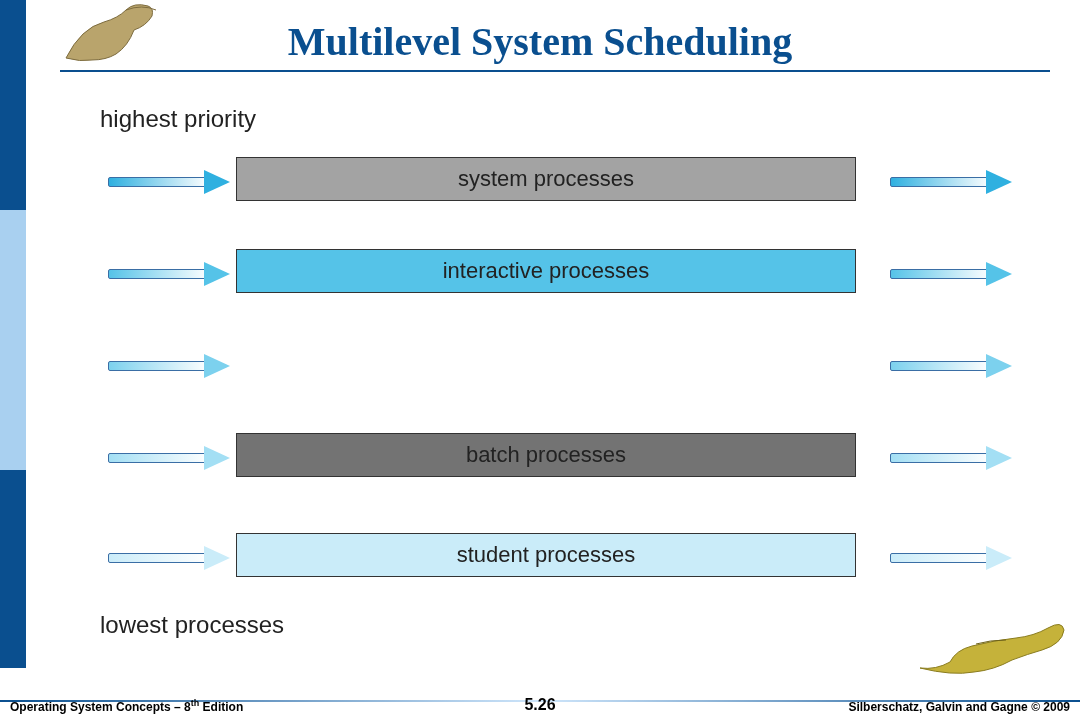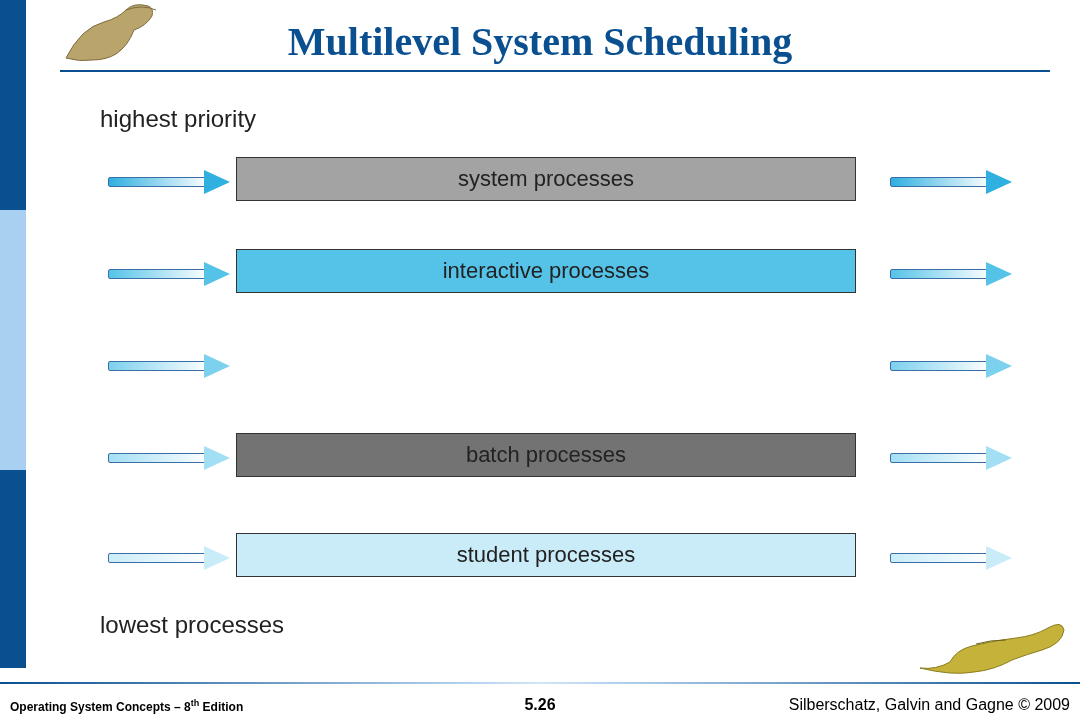--- a/index.html
+++ b/index.html
@@ -134,39 +134,39 @@
 
   .r0 { top: 66px; }
   .r1 { top: 158px; }
   .r2 { top: 250px; }
   .r3 { top: 342px; }
   .r4 { top: 434px; margin-top: 8px; }
 
   .footer {
     position: absolute;
     left: 0; right: 0; bottom: 0;
-    height: 38px;
+    height: 20px;
     border-top: 0;
   }
   .footer .bar {
     position:absolute; top:0; left:0; right:0; height:2px;
     background: linear-gradient(to right, #0a4f8f, #cfe6fb, #0a4f8f);
   }
   .footer-left {
     position: absolute; left: 10px; bottom: 6px;
     font-size: 12px; font-weight: bold; color:#000;
   }
   .footer-left sup { font-size: 9px; }
   .footer-center {
     position: absolute; left: 50%; transform: translateX(-50%); bottom: 6px;
     font-size: 16px; font-weight: bold; color:#000;
   }
   .footer-right {
     position: absolute; right: 10px; bottom: 6px;
-    font-size: 16px; font-weight: normal; color:#000;
+    font-size: 12px; font-weight: bold; color:#000;
   }
 </style>
 </head>
 <body>
 
 <div class="slide">
   <div class="sidebar"></div>
 
   <div class="dino-tl">
     <svg viewBox="0 0 110 64" width="110" height="64">

